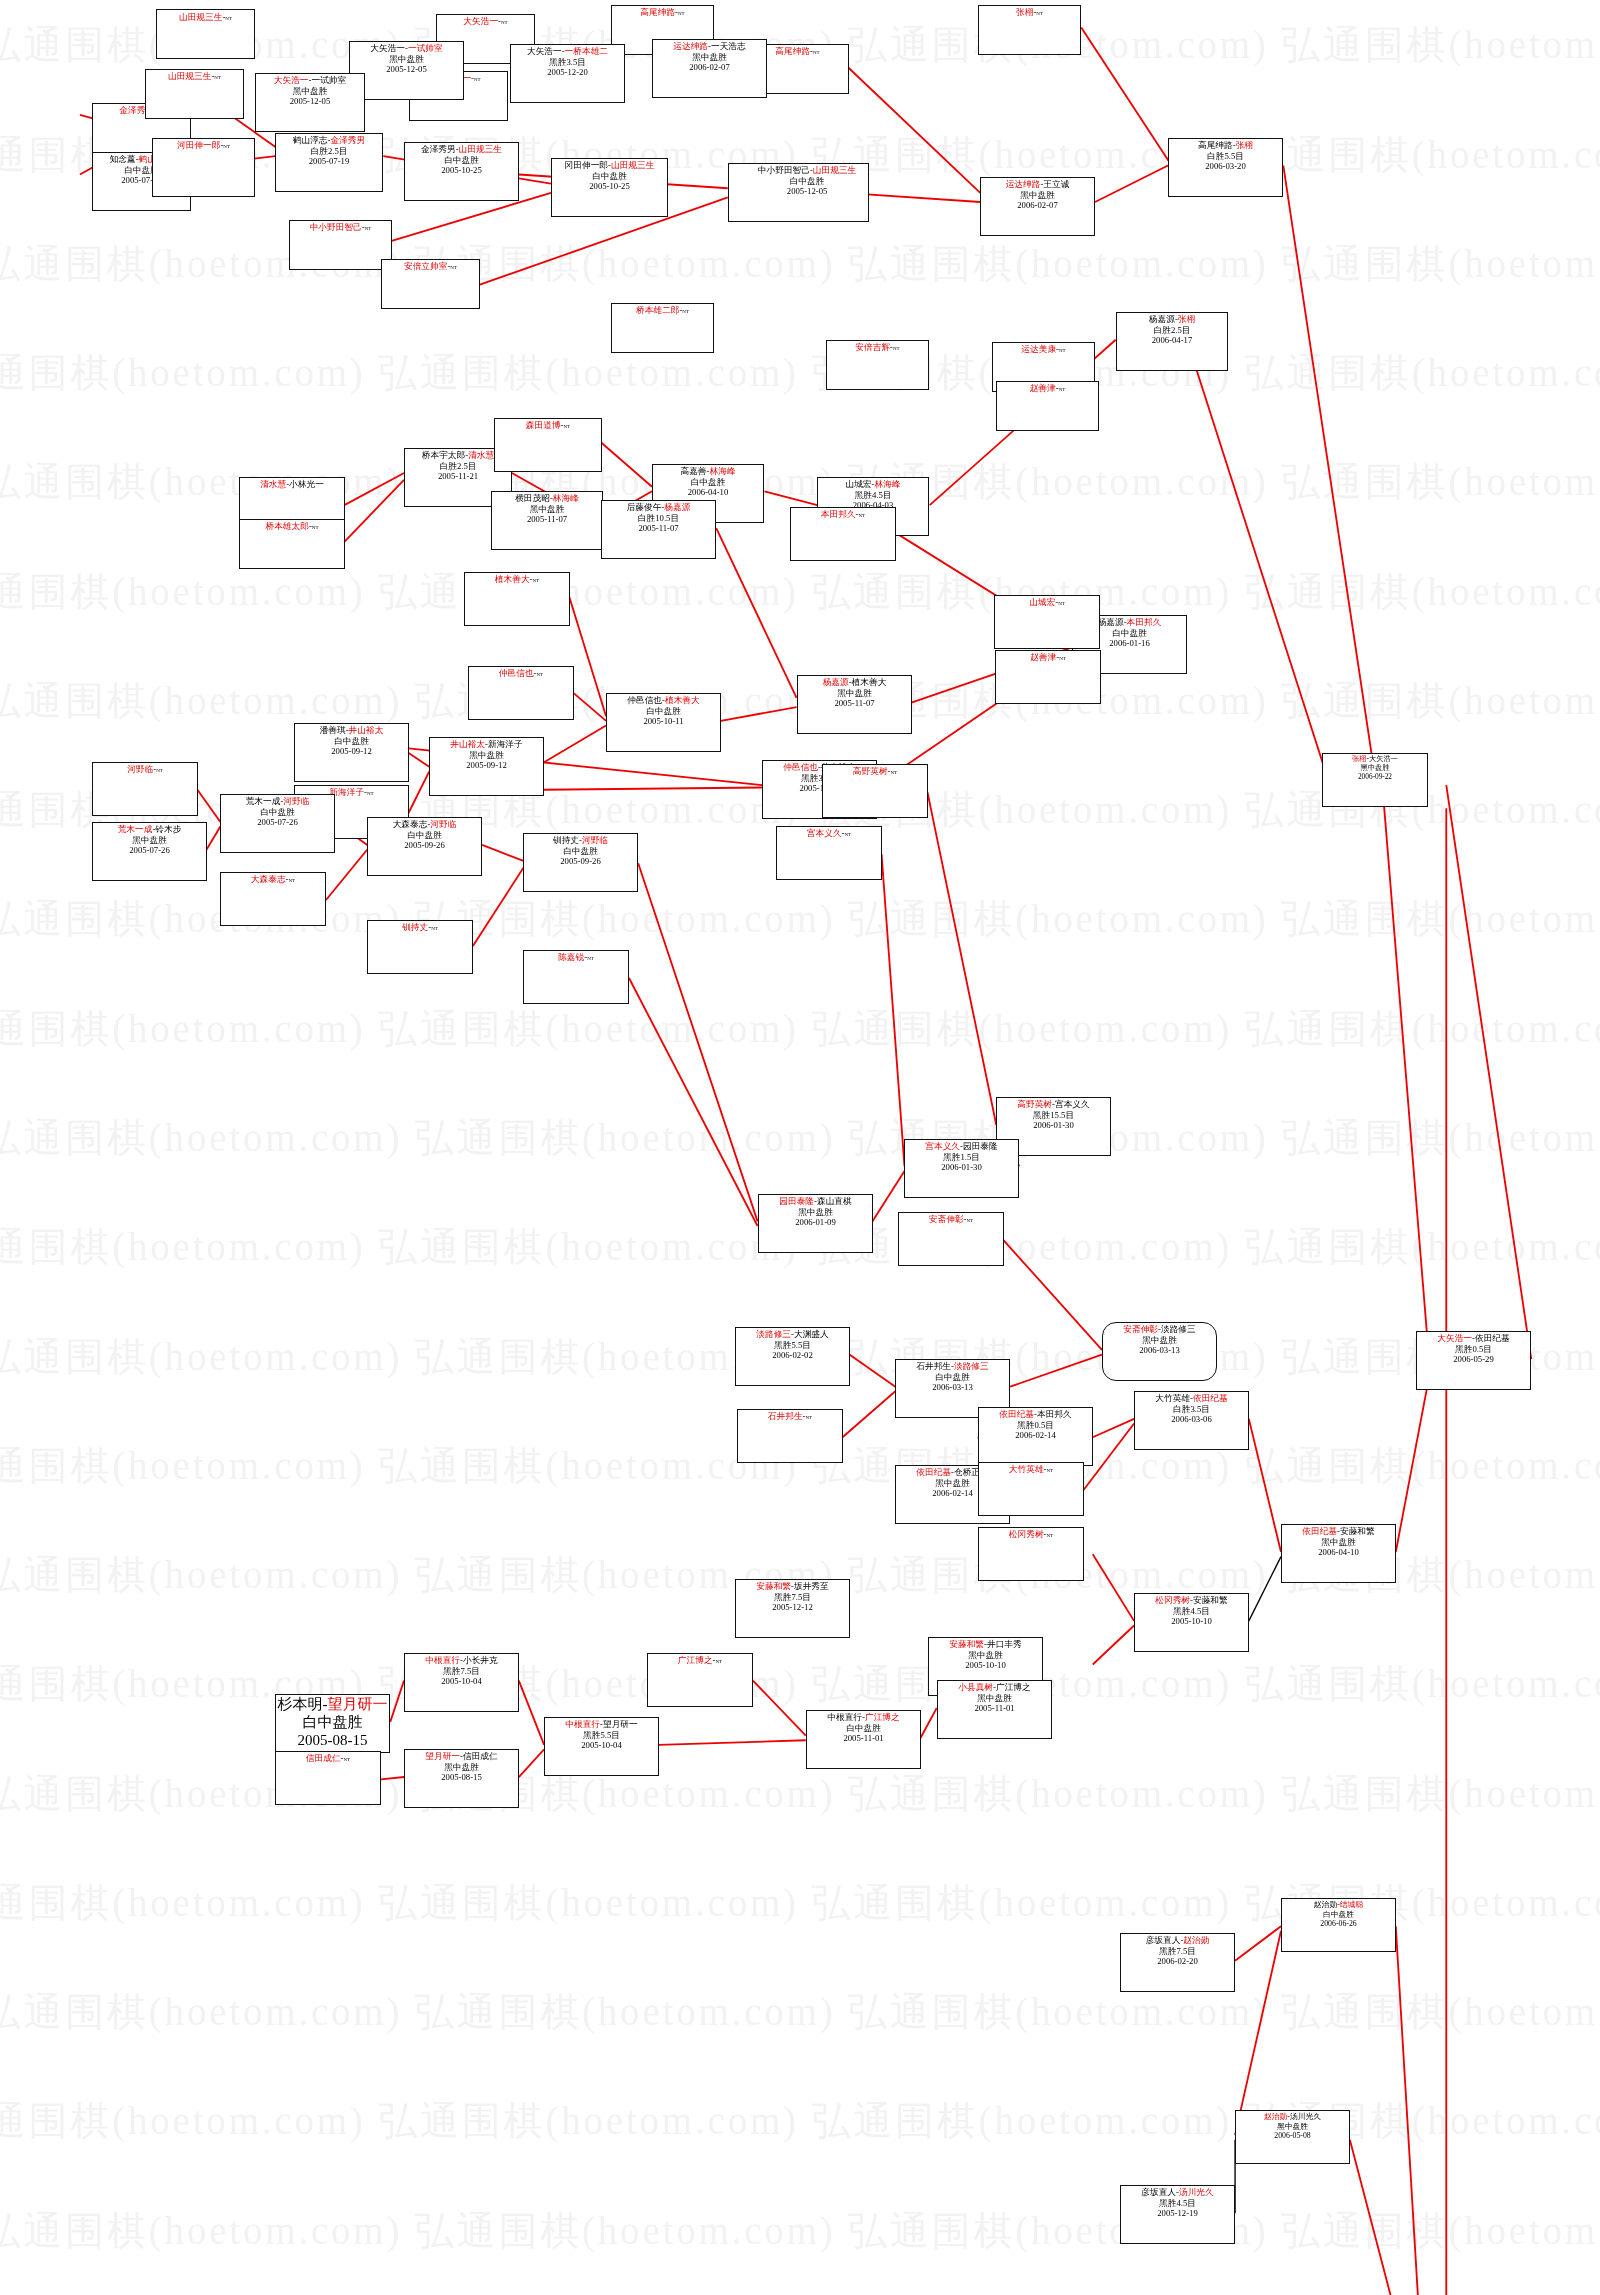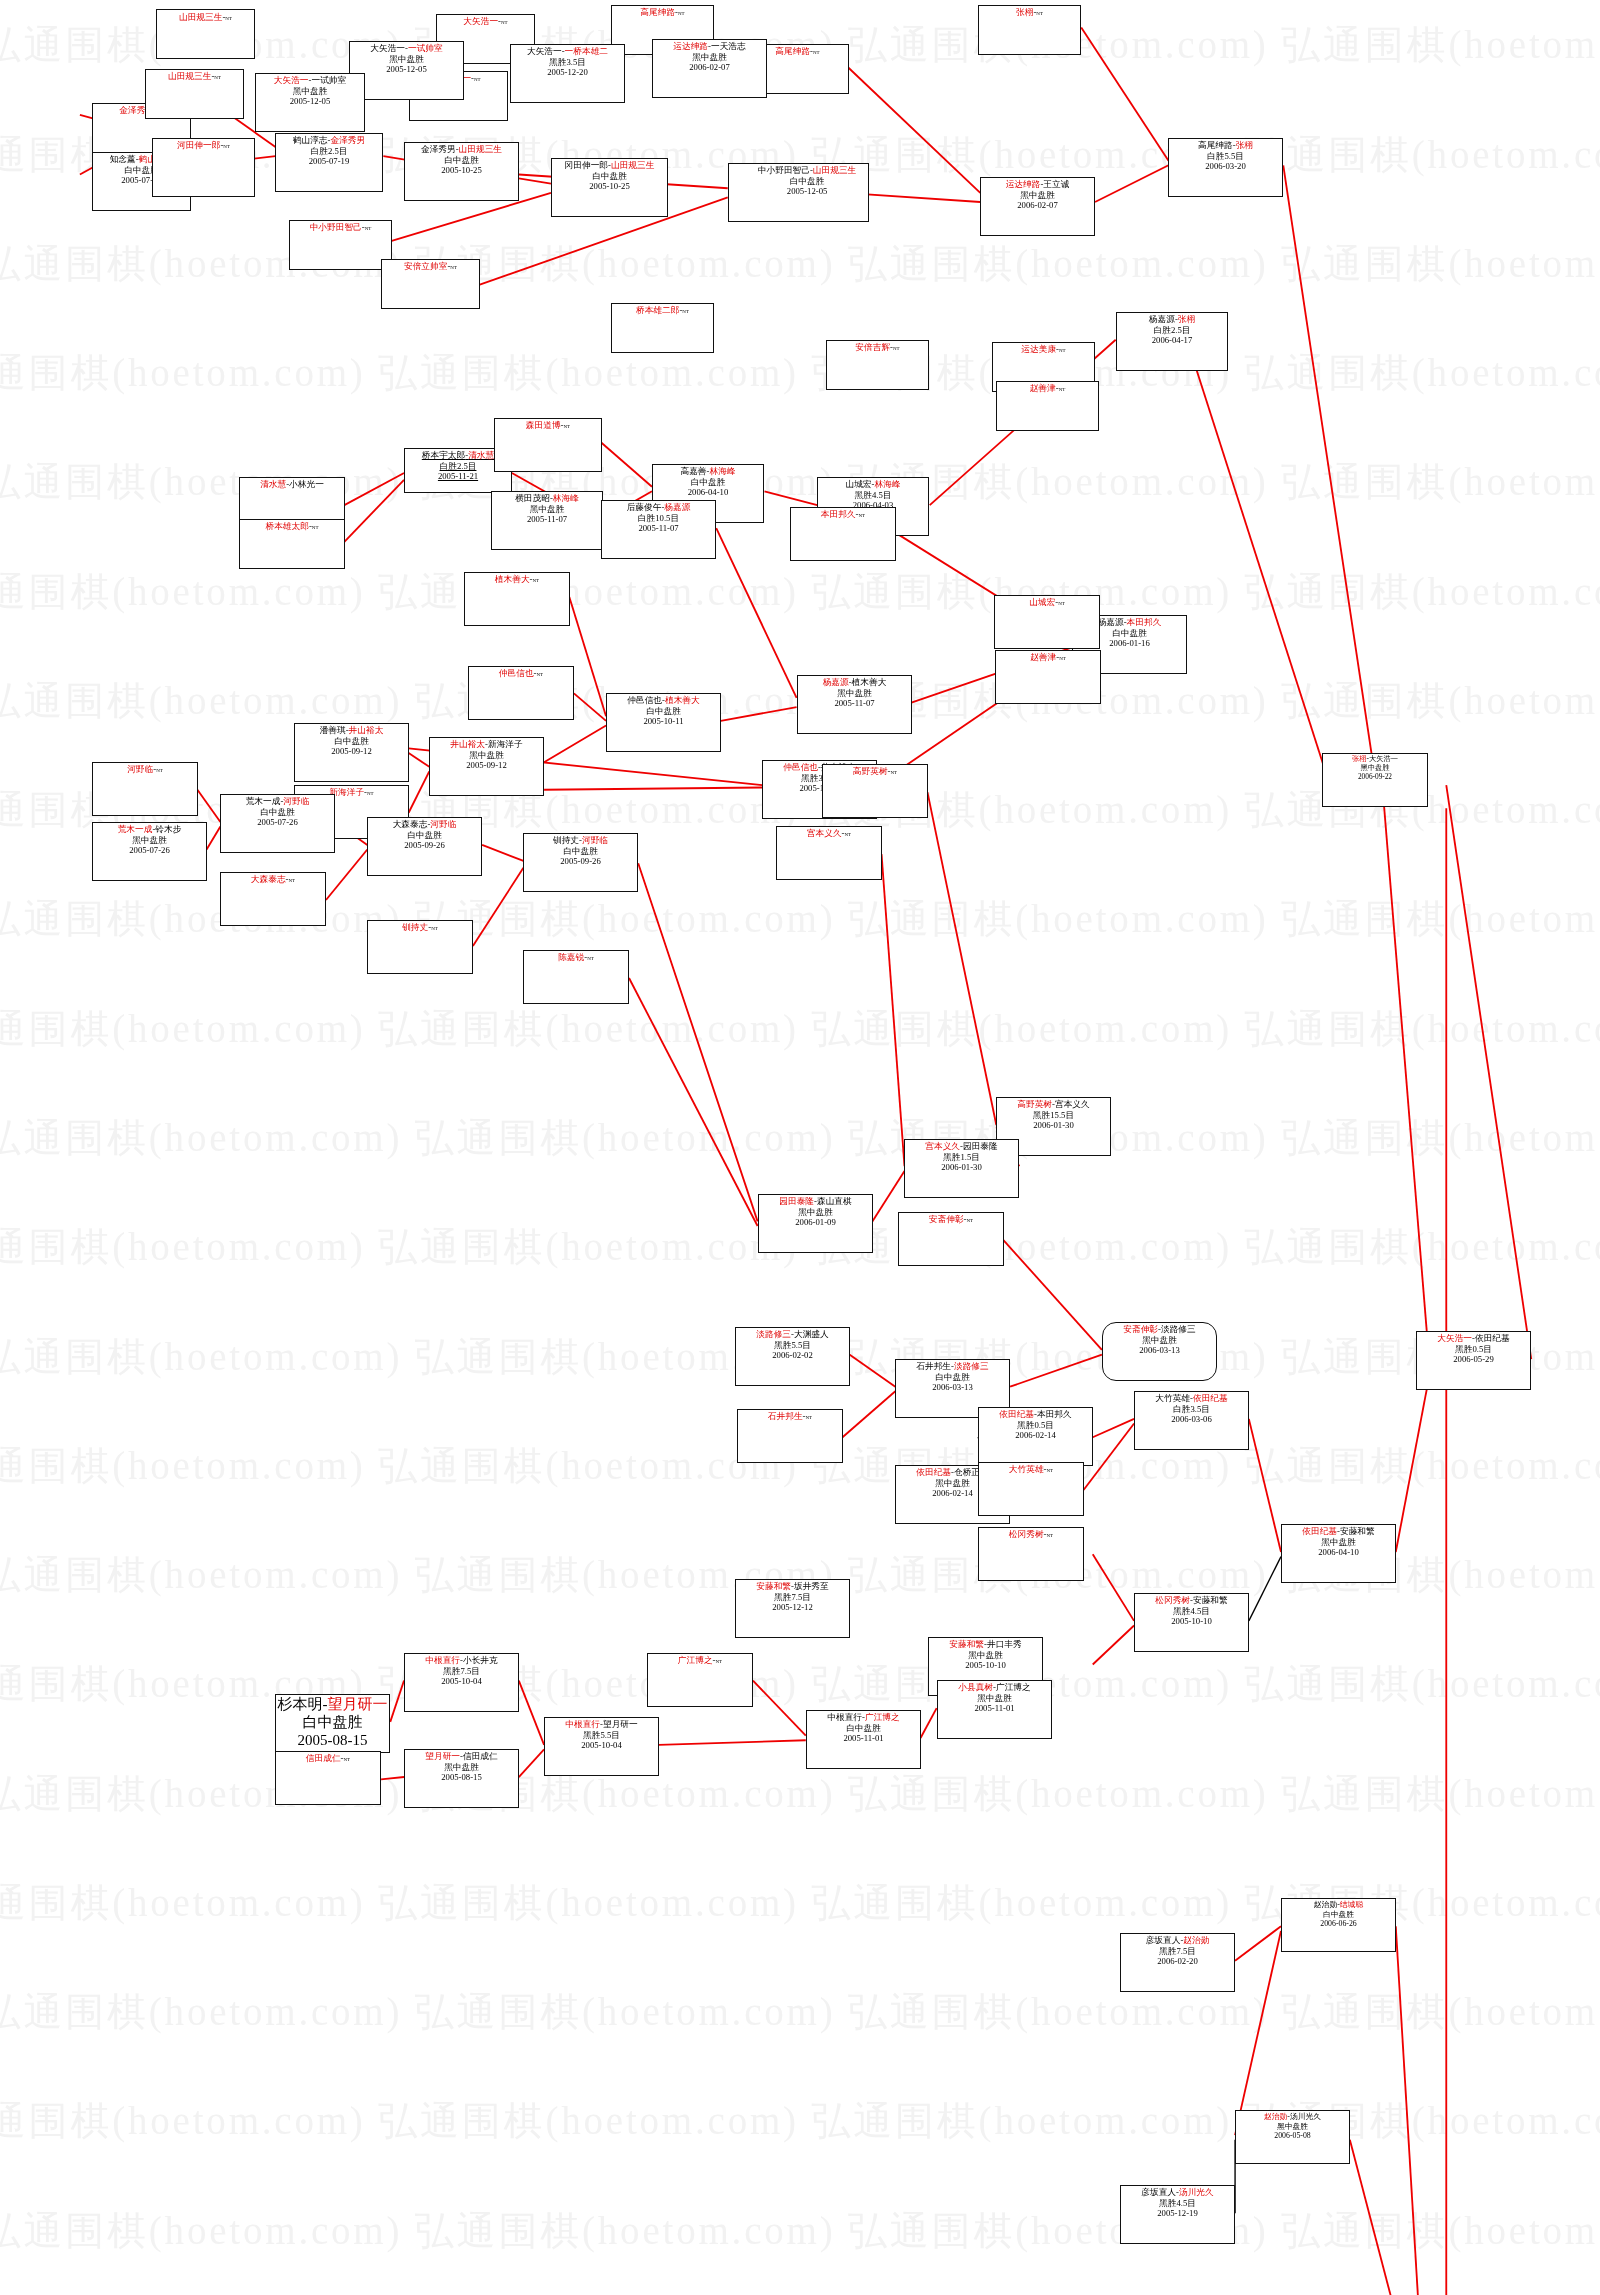--- a/index.html
+++ b/index.html
@@ -258,21 +258,21 @@
         <span class="ln"><span class="w">张栩</span><span class="b">-</span><span class="b">大矢浩一</span></span>
         <span class="ln b">黑中盘胜</span>
         <span class="ln b">2006-09-22</span>
       </div>
       <div class="node" style="left: 239px; top: 477px; width: 106px; height: 59px; font-size: 8.7px;">
         <span class="ln"><span class="w">清水慧</span><span class="b">-</span><span class="b">小林光一</span></span>
       </div>
       <div class="node" style="left: 239px; top: 519px; width: 106px; height: 50px; font-size: 8.7px;">
         <span class="ln"><span class="w">桥本雄太郎</span><span class="b">-</span><span class="b nt">NT</span></span>
       </div>
-      <div class="node" style="left: 404px; top: 448px; width: 108px; height: 45px; font-size: 8.7px; text-decoration: underline;">
+      <div class="node" style="left: 404px; top: 448px; width: 108px; height: 59px; font-size: 8.7px;">
         <span class="ln"><span class="b">桥本宇太郎</span><span class="b">-</span><span class="w">清水慧</span></span>
         <span class="ln b">白胜2.5目</span>
         <span class="ln b">2005-11-21</span>
       </div>
       <div class="node" style="left: 494px; top: 418px; width: 108px; height: 54px; font-size: 8.7px;">
         <span class="ln"><span class="w">森田道博</span><span class="b">-</span><span class="b nt">NT</span></span>
       </div>
       <div class="node" style="left: 491px; top: 491px; width: 112px; height: 59px; font-size: 8.7px;">
         <span class="ln"><span class="b">横田茂昭</span><span class="b">-</span><span class="w">林海峰</span></span>
         <span class="ln b">黑中盘胜</span>

